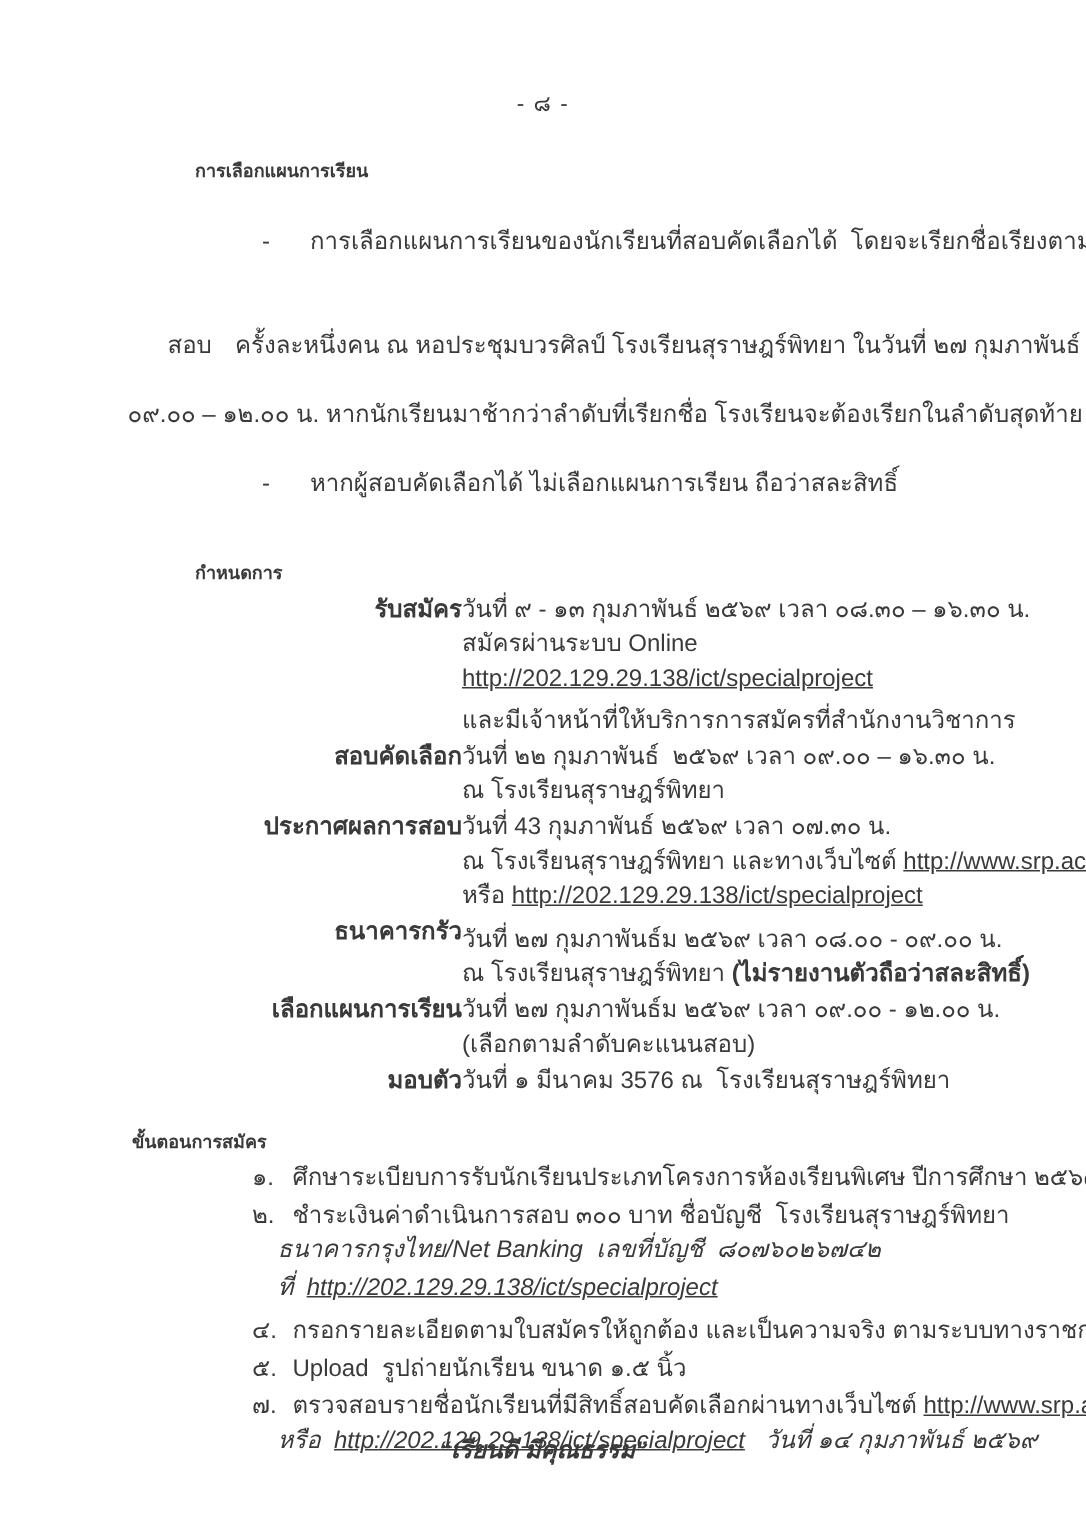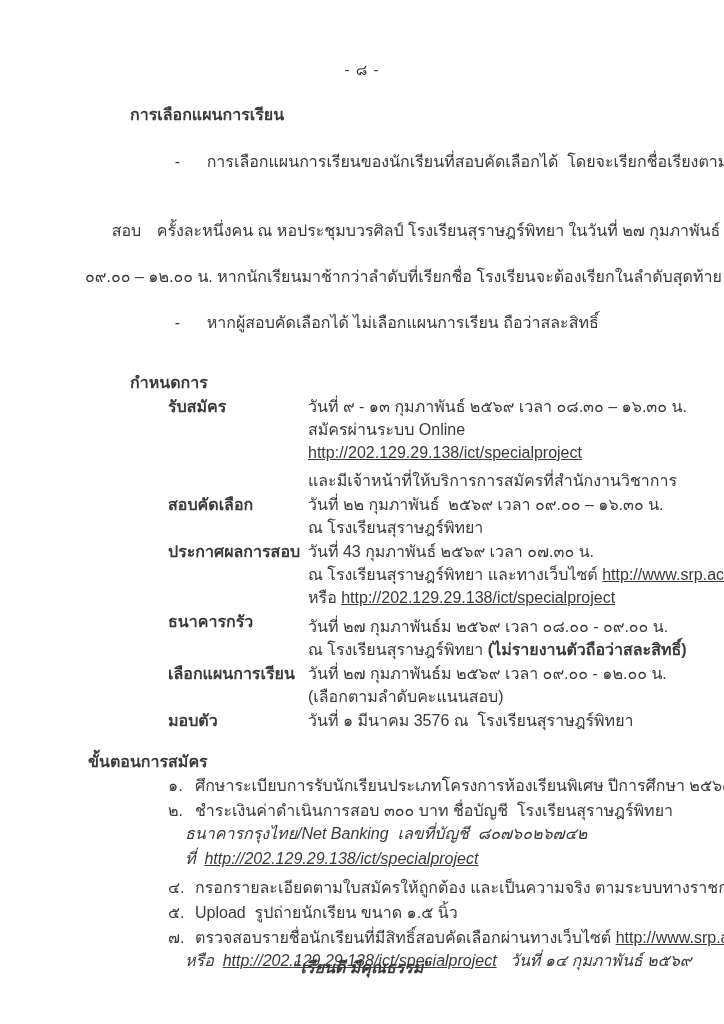--- a/index.html
+++ b/index.html
@@ -3,33 +3,33 @@
 <meta charset="utf-8">
 <style>
   html,body{margin:0;padding:0;background:#e8e8e8;}
   .page{
     width:724px;height:1024px;margin:0 auto;background:#ffffff;
     font-family:"Liberation Sans",sans-serif;
     font-size:16px;line-height:23px;color:#3a3a3a;
     box-sizing:border-box;padding-top:58px;position:relative;overflow:hidden;
   }
   .page-number{text-align:center;font-size:15px;letter-spacing:1px;}
-  .h{font-weight:bold;font-size:16px;margin:0;line-height:23px;}
+  .h{font-weight:bold;font-size:12px;margin:0;line-height:23px;}
   .line{white-space:pre;line-height:23px;}
   
   .plan{margin-left:85px;margin-top:22px;}
   .plan .h{margin-left:45px;margin-bottom:1px;}
   .indent-dash{padding-left:63px;}
   .dash{display:inline-block;min-width:32px;}
   .hang{display:inline-block;min-width:45px;}
   
   .schedule{margin-left:130px;margin-top:14px;}
   .sched-rows{margin-left:38px;margin-top:1px;}
   .sched-row{display:flex;margin-bottom:1px;}
-  .sched-label{width:140px;flex-shrink:0;font-weight:bold;line-height:23px;}
+  .sched-label{width:140px;flex-shrink:0;font-weight:bold;line-height:23px;text-align:right;}
   .sched-value{flex:1;}
   .gap{margin-top:5px;}
   
   .steps{margin-left:88px;margin-top:18px;}
   .steps-list{margin-left:80px;margin-top:1px;}
   .step{margin-bottom:2px;}
   .step.gap-before{margin-top:6px;}
   .step-num{display:inline-block;min-width:27px;}
   .cont{padding-left:17px;font-style:italic;}
   

